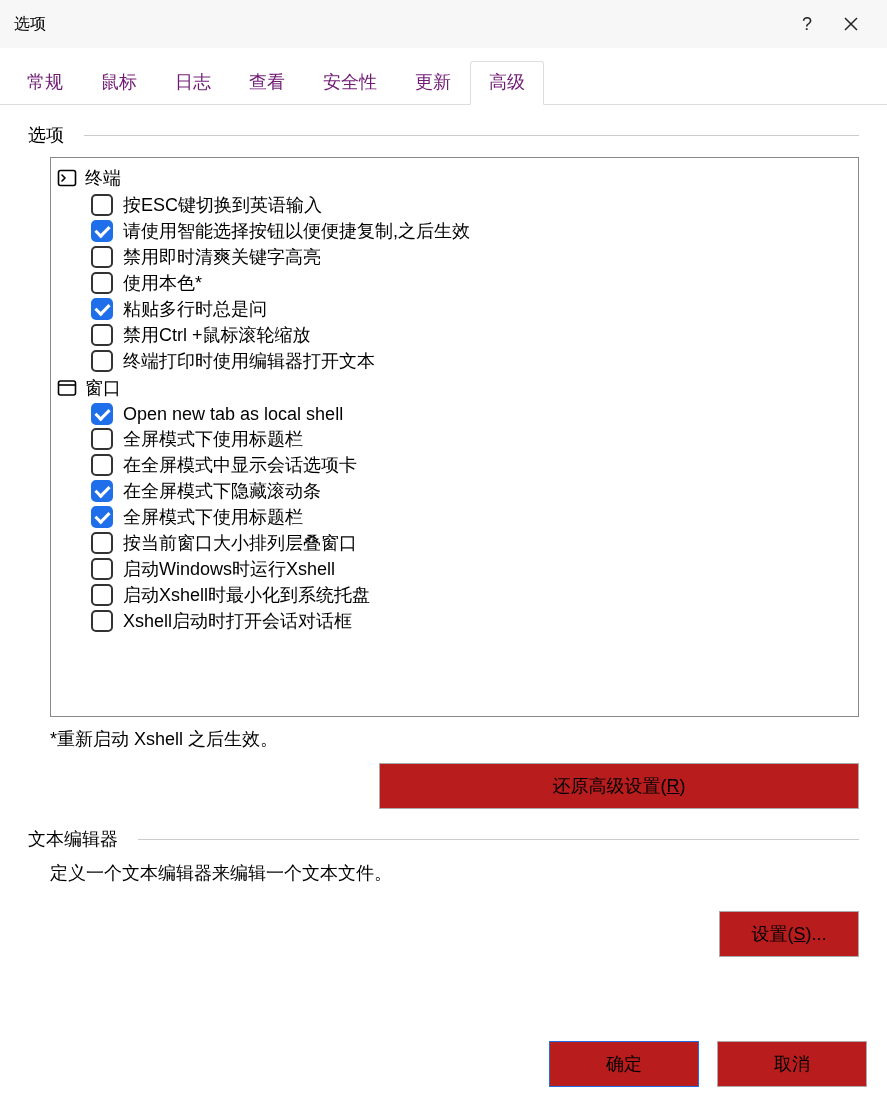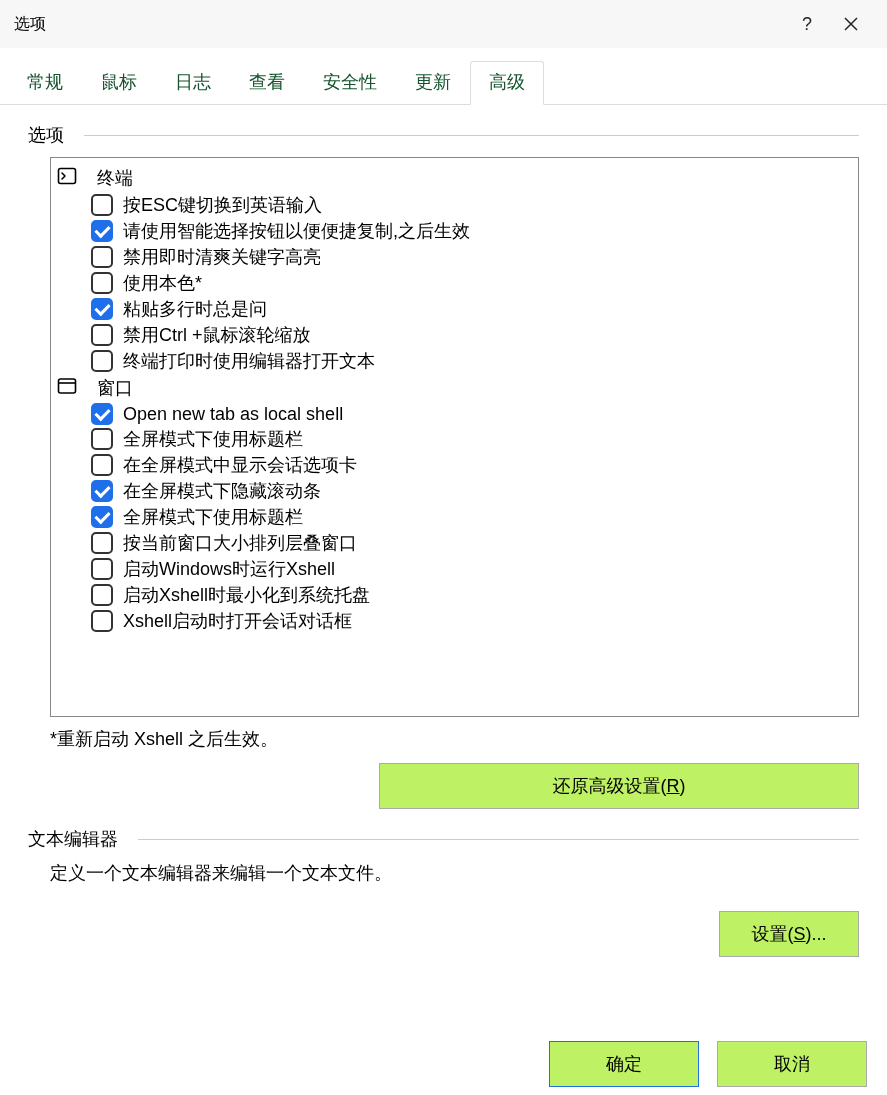--- a/index.html
+++ b/index.html
@@ -30,21 +30,21 @@
   .tabs {
     display: flex;
     padding: 12px 8px 0 8px;
     gap: 0;
     border-bottom: 1px solid #ddd;
     background: #fff;
   }
   .tab {
     padding: 8px 18px 10px 18px;
     font-size: 18px;
-    color: #14532d;
+    color: #701a75;
     cursor: default;
     border: 1px solid transparent;
     border-bottom: none;
     position: relative;
     top: 1px;
   }
   .tab.active {
     border-color: #ddd;
     background: #fff;
     border-bottom: 1px solid #fff;
@@ -73,21 +73,22 @@
     height: 560px;
     overflow-y: scroll;
     padding: 6px 4px 6px 6px;
     margin: 8px 0 10px 22px;
   }
   .tree-box::-webkit-scrollbar { width: 16px; }
   .tree-box::-webkit-scrollbar-track { background: #f0f0f0; }
   .tree-box::-webkit-scrollbar-thumb { background: #c0c0c0; border-radius: 2px; }
   .group-header {
     display: flex;
-    gap: 20px;
+    align-items: center;
+    gap: 8px;
     padding: 2px 0;
     font-size: 18px;
   }
   .group-icon {
     width: 20px; height: 20px;
     display: inline-flex; align-items: center; justify-content: center;
   }
   .group-icon svg { display: block; }
   .items { padding-left: 34px; text-align: center; }
   .item-row {
@@ -123,21 +124,21 @@
     margin: 6px 0 12px 22px;
     font-size: 18px;
   }
   .btn-row-right {
     display: flex;
     justify-content: flex-end;
     margin: 8px 0 18px 0;
   }
   .btn {
     border: 1px solid #aaa;
-    background: #bef264;
+    background: #b91c1c;
     padding: 10px 28px;
     font-size: 18px;
     font-family: inherit;
     min-width: 140px;
     cursor: default;
   }
   .btn-wide { min-width: 480px; }
   .desc {
     font-size: 18px;
     margin: 10px 0 26px 22px;

